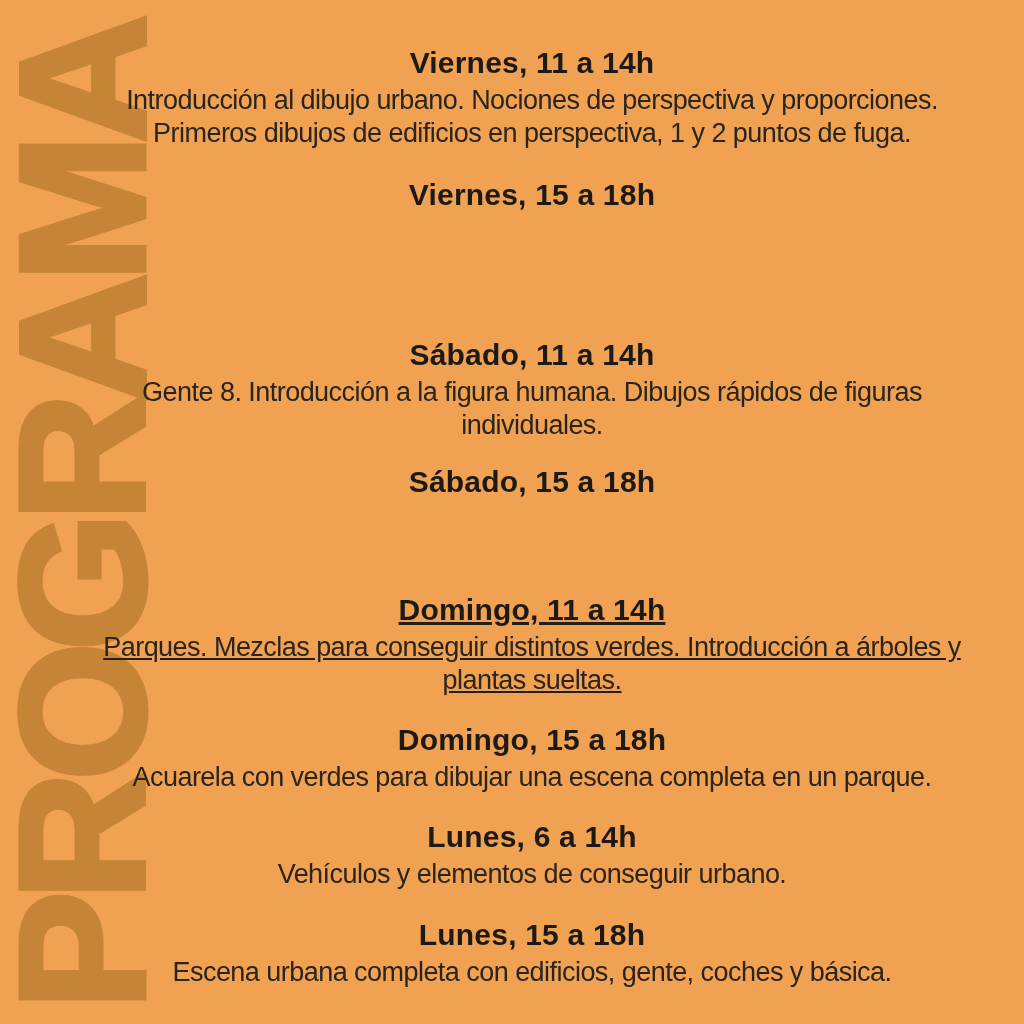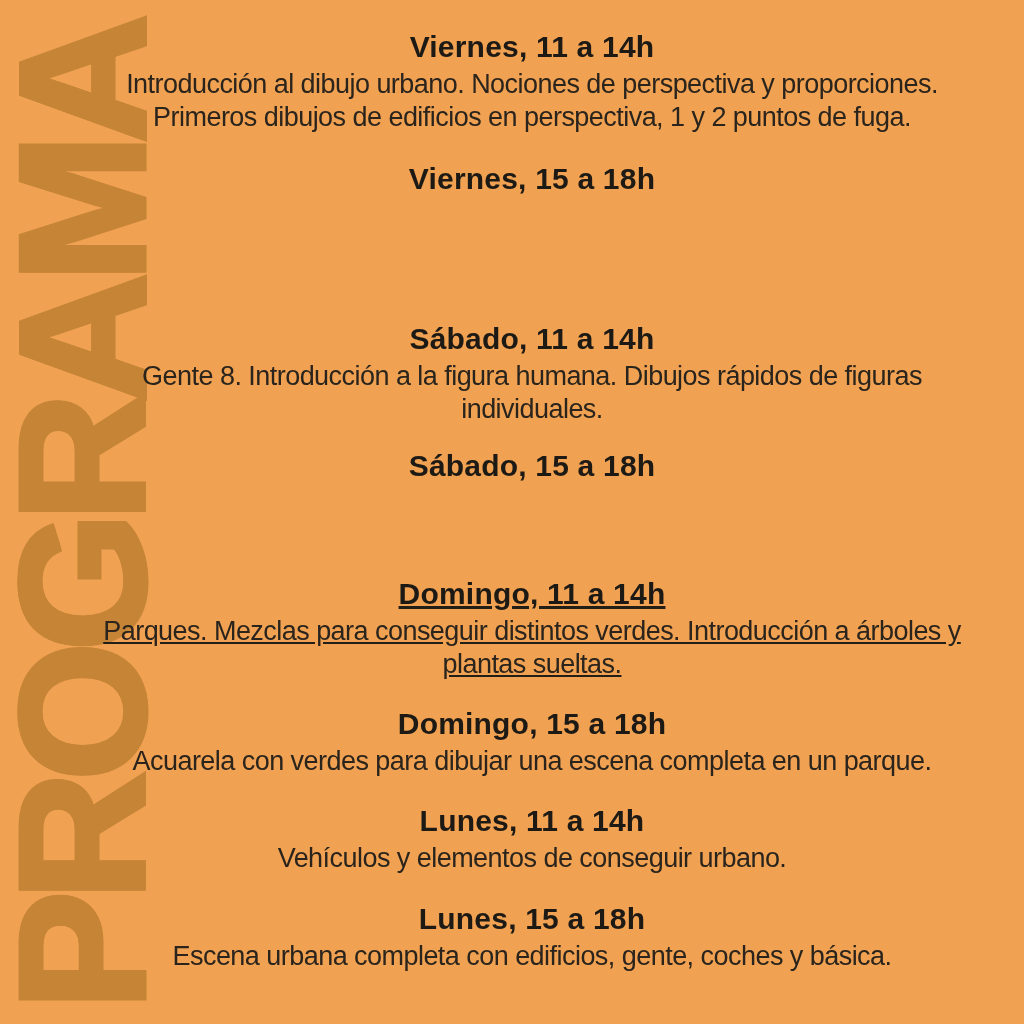--- a/index.html
+++ b/index.html
@@ -43,21 +43,21 @@
     top: 0;
     bottom: 0;
   }
   .block {
     position: absolute;
     left: 0;
     right: 0;
     text-align: center;
   }
   .block h2 {
-    margin: 0 0 6px 0;
+    margin: 16px 0 6px 0;
     font-size: 30px;
     line-height: 31px;
     font-weight: 700;
     letter-spacing: 0.2px;
     color: #1D1A15;
   }
   .block p {
     margin: 0;
     font-size: 27px;
     line-height: 33px;
@@ -110,21 +110,21 @@
       <p>Parques. Mezclas para conseguir distintos verdes. Introducción a árboles y
 plantas sueltas.</p>
     </section>
 
     <section class="block b6">
       <h2>Domingo, 15 a 18h</h2>
       <p>Acuarela con verdes para dibujar una escena completa en un parque.</p>
     </section>
 
     <section class="block b7">
-      <h2>Lunes, 11 a 14h</h2>
+      <h2>Lunes, 6 a 14h</h2>
       <p>Vehículos y elementos de conseguir urbano.</p>
     </section>
 
     <section class="block b8">
       <h2>Lunes, 15 a 18h</h2>
       <p>Escena urbana completa con edificios, gente, coches y básica.</p>
     </section>
 
   </div>
 </div>

